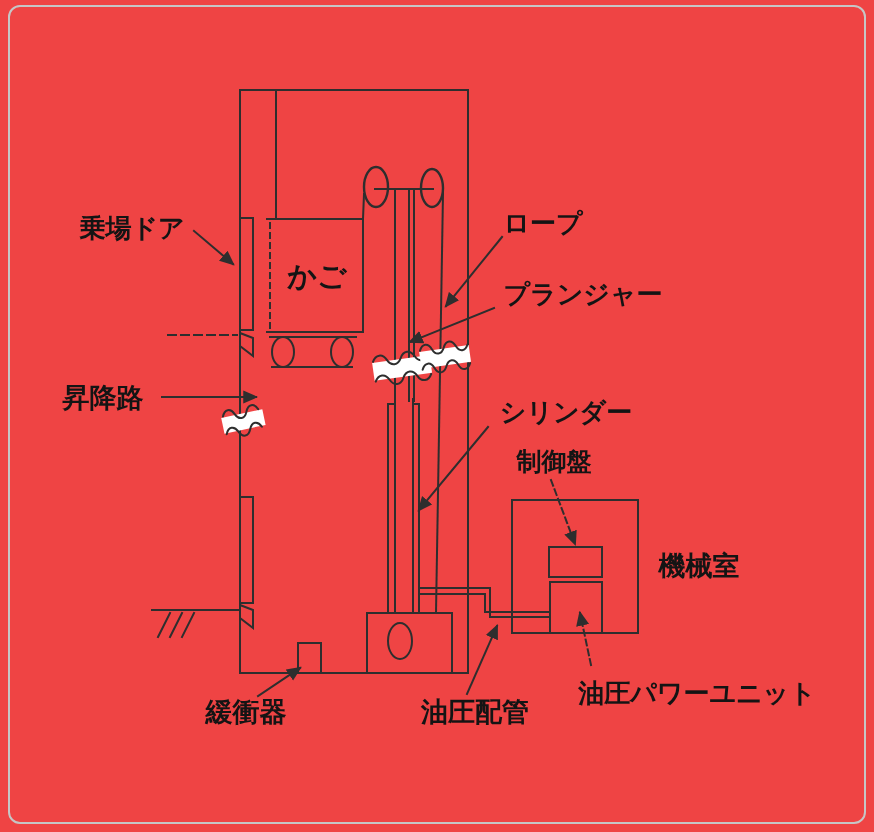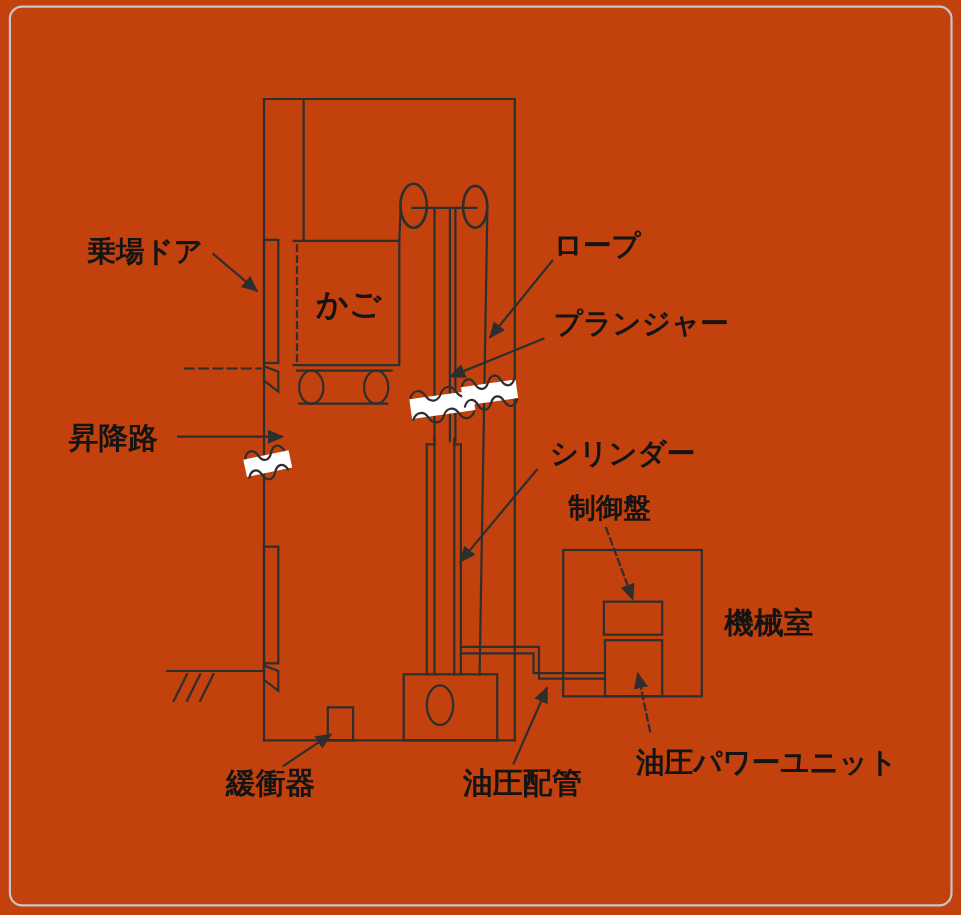--- a/index.html
+++ b/index.html
@@ -1,16 +1,16 @@
 <!DOCTYPE html>
 <html><head>
 <meta charset="utf-8">
 <style>
   html,body{margin:0;padding:0;background:#fff;}
-  .stage{position:relative;width:874px;height:832px;background:#c2410c;overflow:hidden;
+  .stage{position:relative;width:874px;height:832px;background:#ef4444;overflow:hidden;
          font-family:"DejaVu Sans","Liberation Sans",sans-serif;text-align:center;}
   .frame{position:absolute;left:8px;top:5px;right:8px;bottom:8px;
          border:2px solid #c6c6c6;border-radius:12px;}
   svg{position:absolute;left:0;top:0;width:874px;height:832px;}
   .ln{stroke:#2e2e2e;stroke-width:2;fill:none;stroke-linecap:square;}
   .thick{stroke-width:2.4;}
   .dash{stroke-dasharray:5,5;}
   .ldash{stroke-dasharray:8,5;}
   .adash{stroke-dasharray:6,4;}
   .mask{fill:#ffffff;stroke:none;}

